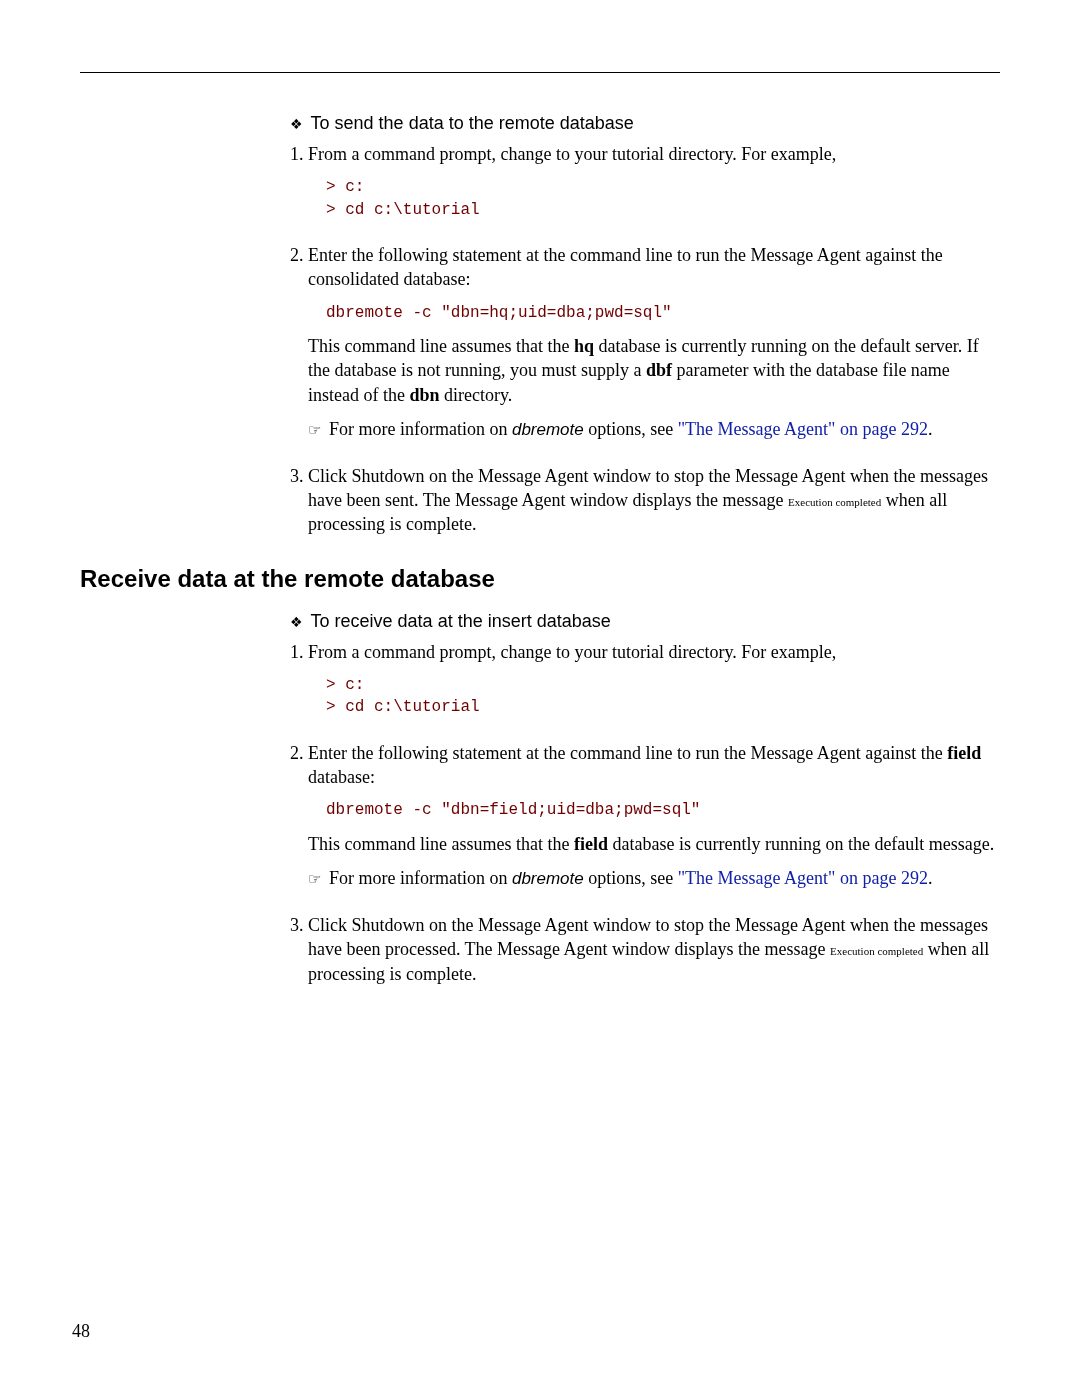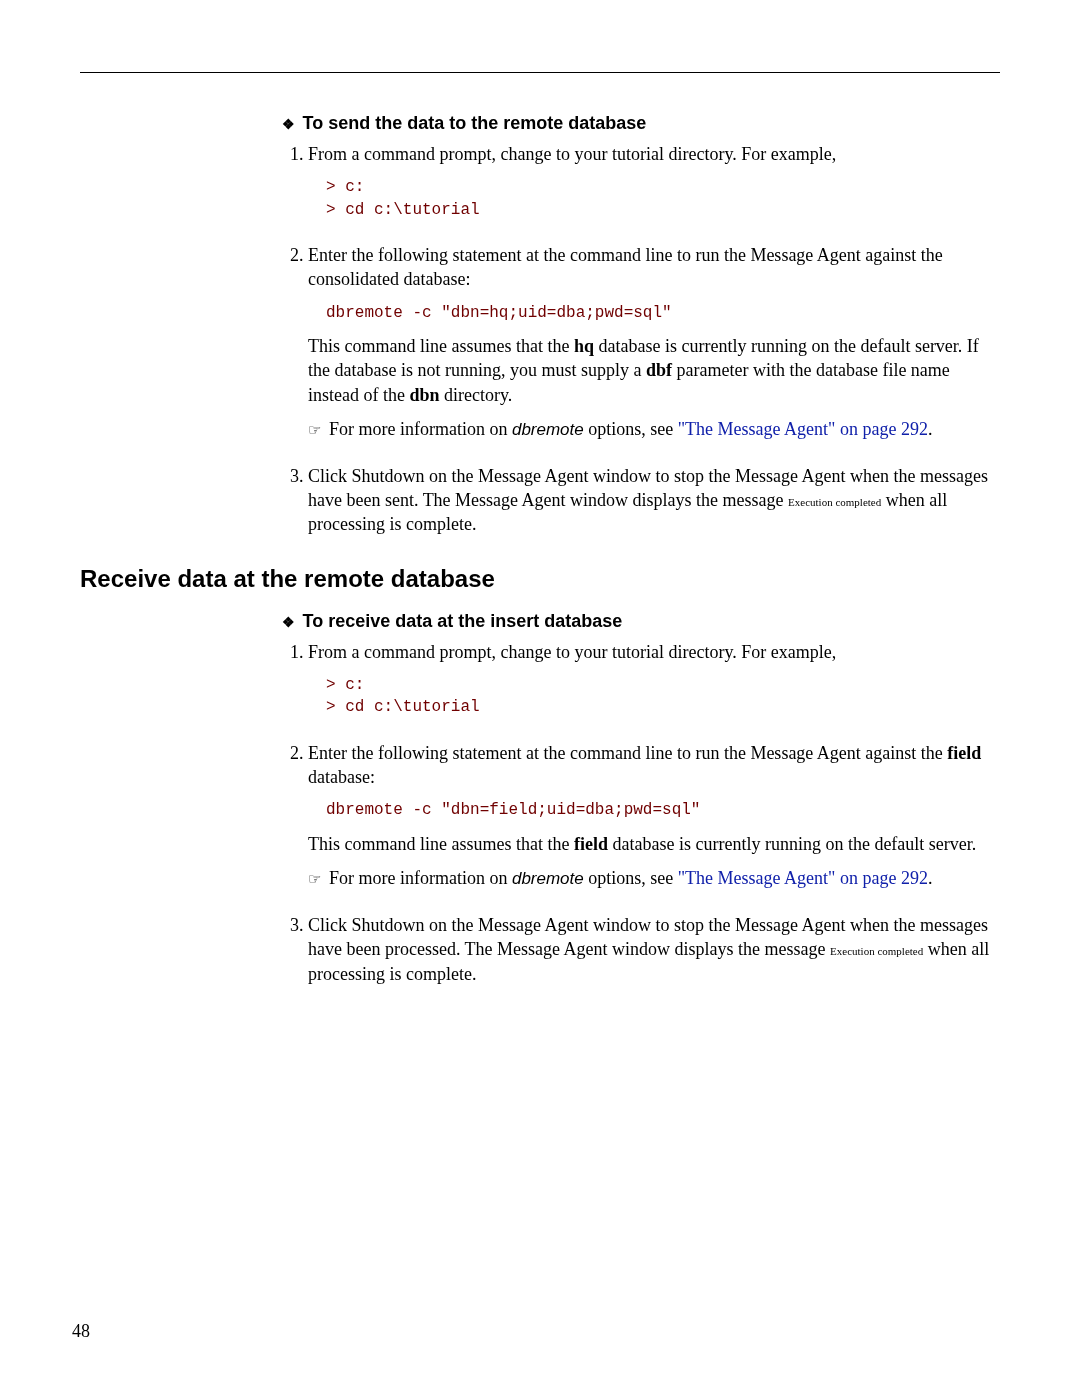--- a/index.html
+++ b/index.html
@@ -17,23 +17,23 @@
   }
   .rule {
     border-top: 1px solid #000;
     margin-bottom: 40px;
   }
   .content {
     margin-left: 200px;
   }
   .section-head {
     font-family: Arial, Helvetica, sans-serif;
-    font-weight: bold;
+    font-weight: normal;
     font-size: 18px;
-    margin: 12px 0 8px 2px;
+    margin: 12px 0 8px 10px;
   }
   .section-head .diamond {
     display: inline-block;
     margin-right: 8px;
     font-size: 14px;
   }
   ol.steps {
     margin: 6px 0 0 0;
     padding-left: 28px;
     font-size: 18px;
@@ -119,21 +119,21 @@
     <ol class="steps">
       <li>
         <span>From a command prompt, change to your tutorial directory. For example,</span>
         <div class="codeblock">&gt; c:
 &gt; cd c:\tutorial</div>
       </li>
       <li>
         <span>Enter the following statement at the command line to run the Message Agent against the </span><b>field</b><span> database:</span>
         <div class="codeblock">dbremote -c "dbn=field;uid=dba;pwd=sql"</div>
         <div class="para">
-          <span>This command line assumes that the </span><b>field</b><span> database is currently running on the default server.</span>
+          <span>This command line assumes that the </span><b>field</b><span> database is currently running on the default message.</span>
         </div>
         <div class="para">
           <span class="pointer">☞&nbsp;&nbsp;</span><span>For more information on </span><span class="ital">dbremote</span><span> options, see </span><span class="link">"The Message Agent" on page 292</span><span>.</span>
         </div>
       </li>
       <li>
         <span>Click Shutdown on the Message Agent window to stop the Message Agent when the messages have been processed. The Message Agent window displays the message </span><span class="mono">Execution completed</span><span> when all processing is complete.</span>
       </li>
     </ol>
 

